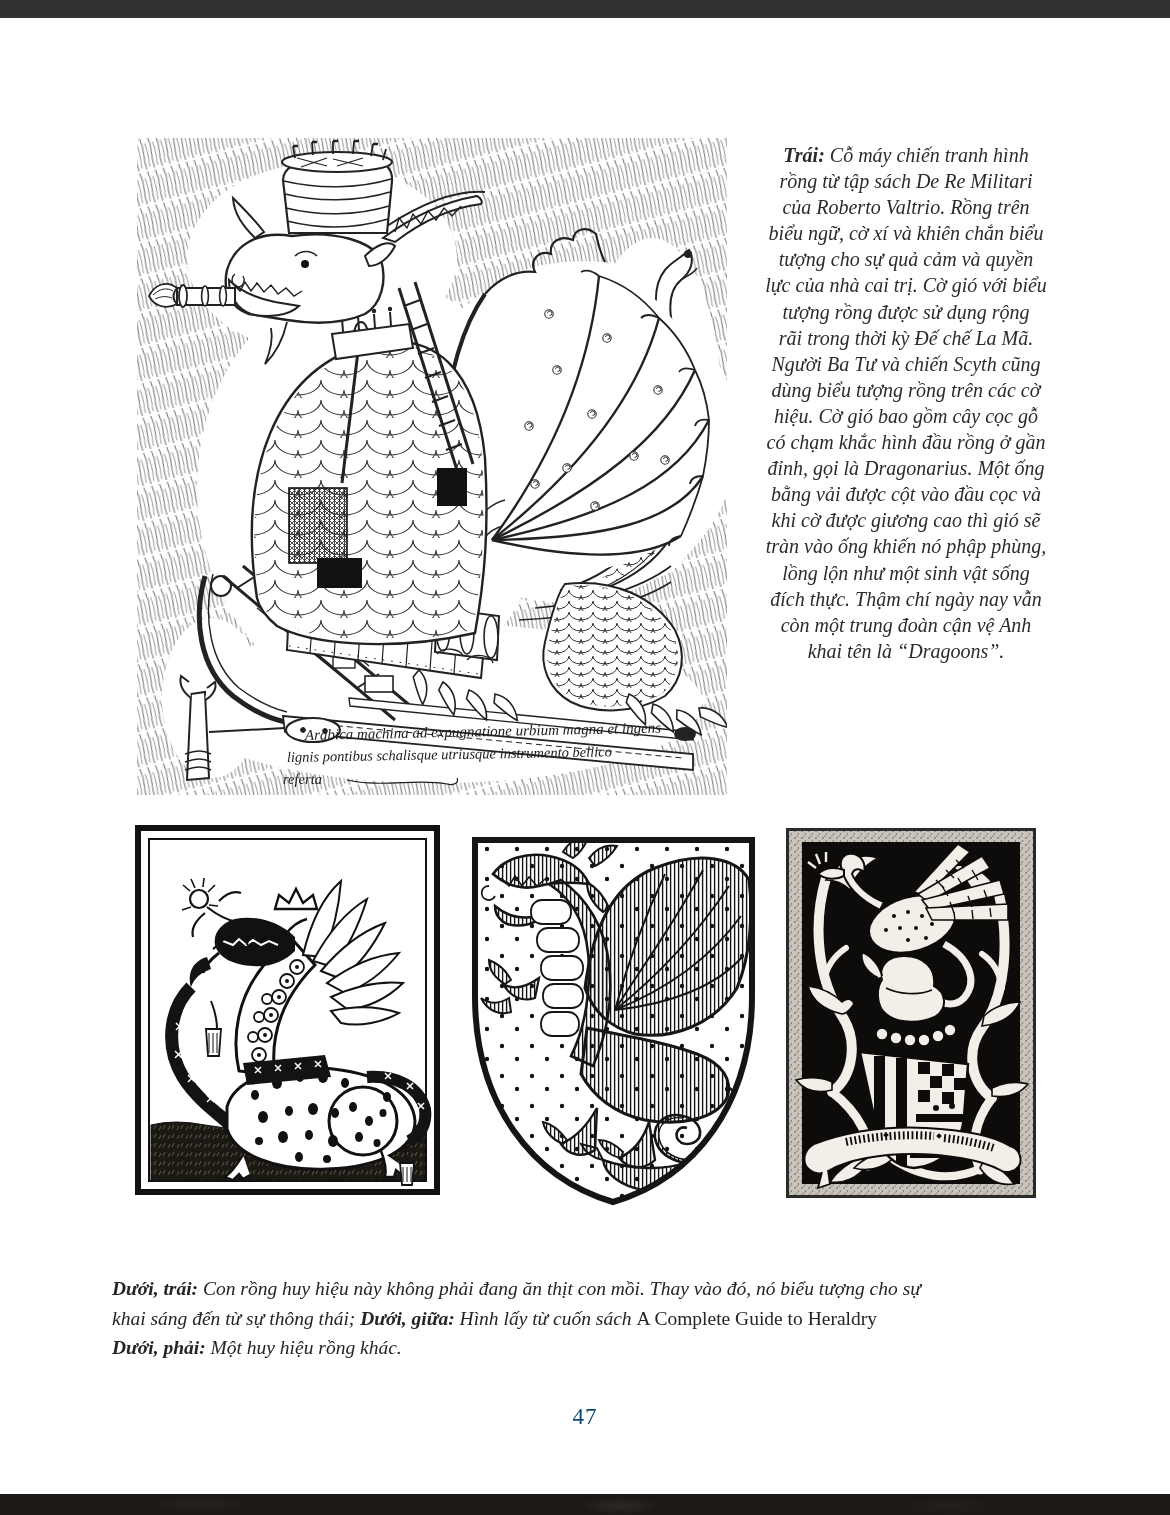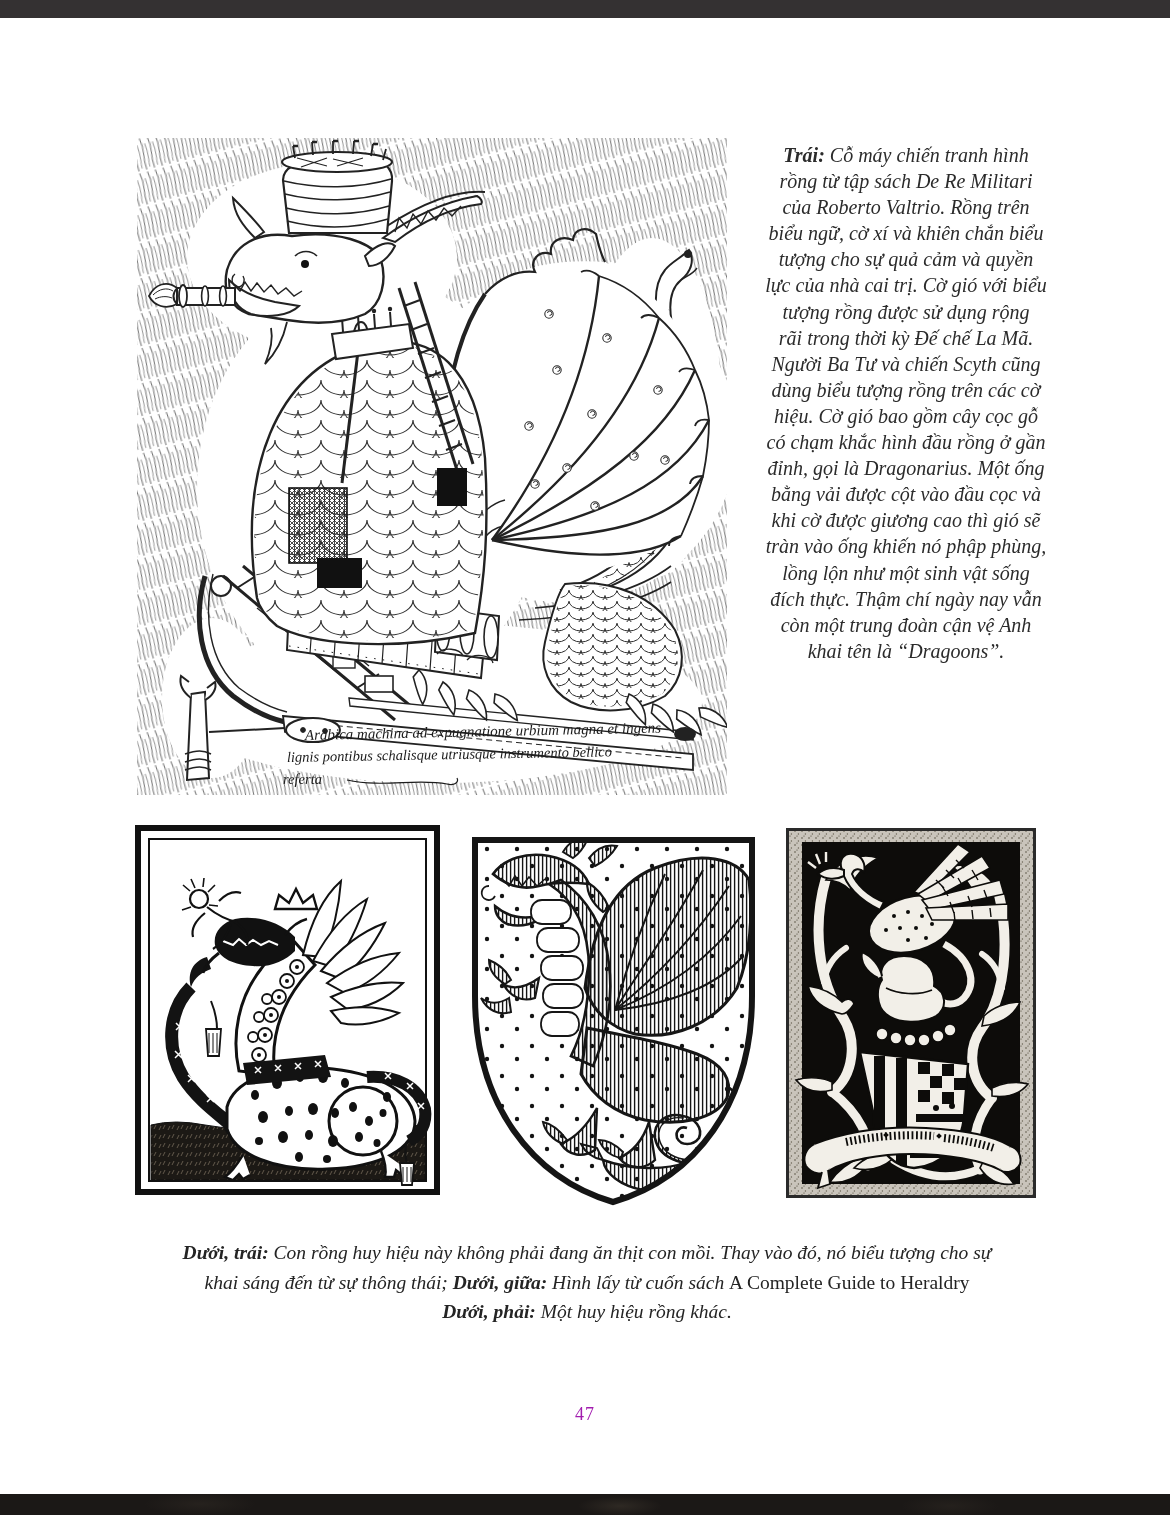--- a/index.html
+++ b/index.html
@@ -17,29 +17,29 @@
   figure{margin:0;position:absolute;}
   .main-illo{left:137px;top:138px;width:590px;height:657px;}
   .panel1{left:135px;top:825px;width:305px;height:370px;}
   .panel2{left:465px;top:828px;width:297px;height:384px;}
   .panel3{left:786px;top:828px;width:250px;height:370px;}
   .side-caption{
     position:absolute;left:752px;top:142px;width:308px;
     font-size:20px;line-height:26.1px;text-align:center;color:#2b2b2b;
   }
   .bottom-caption{
-    position:absolute;left:112px;top:1238px;width:950px;
-    font-size:19.5px;line-height:29.6px;text-align:center;color:#242424;
+    position:absolute;left:112px;top:1274px;width:950px;
+    font-size:19.5px;line-height:29.6px;color:#242424;
   }
   .seg-i{font-style:italic;}
   .seg-bi{font-style:italic;font-weight:bold;}
   .seg-r{font-style:normal;}
   .page-number{
     position:absolute;left:0;top:1404px;width:1170px;text-align:center;
-    font-size:18px;color:#a21caf;letter-spacing:1px;
+    font-size:23px;color:#0c4a6e;letter-spacing:1px;
   }
   svg{display:block;}
 </style>
 </head>
 <body>
 
 <div class="top-bar"></div>
 
 <figure class="main-illo">
 <svg width="590" height="657" viewBox="0 0 590 657">

